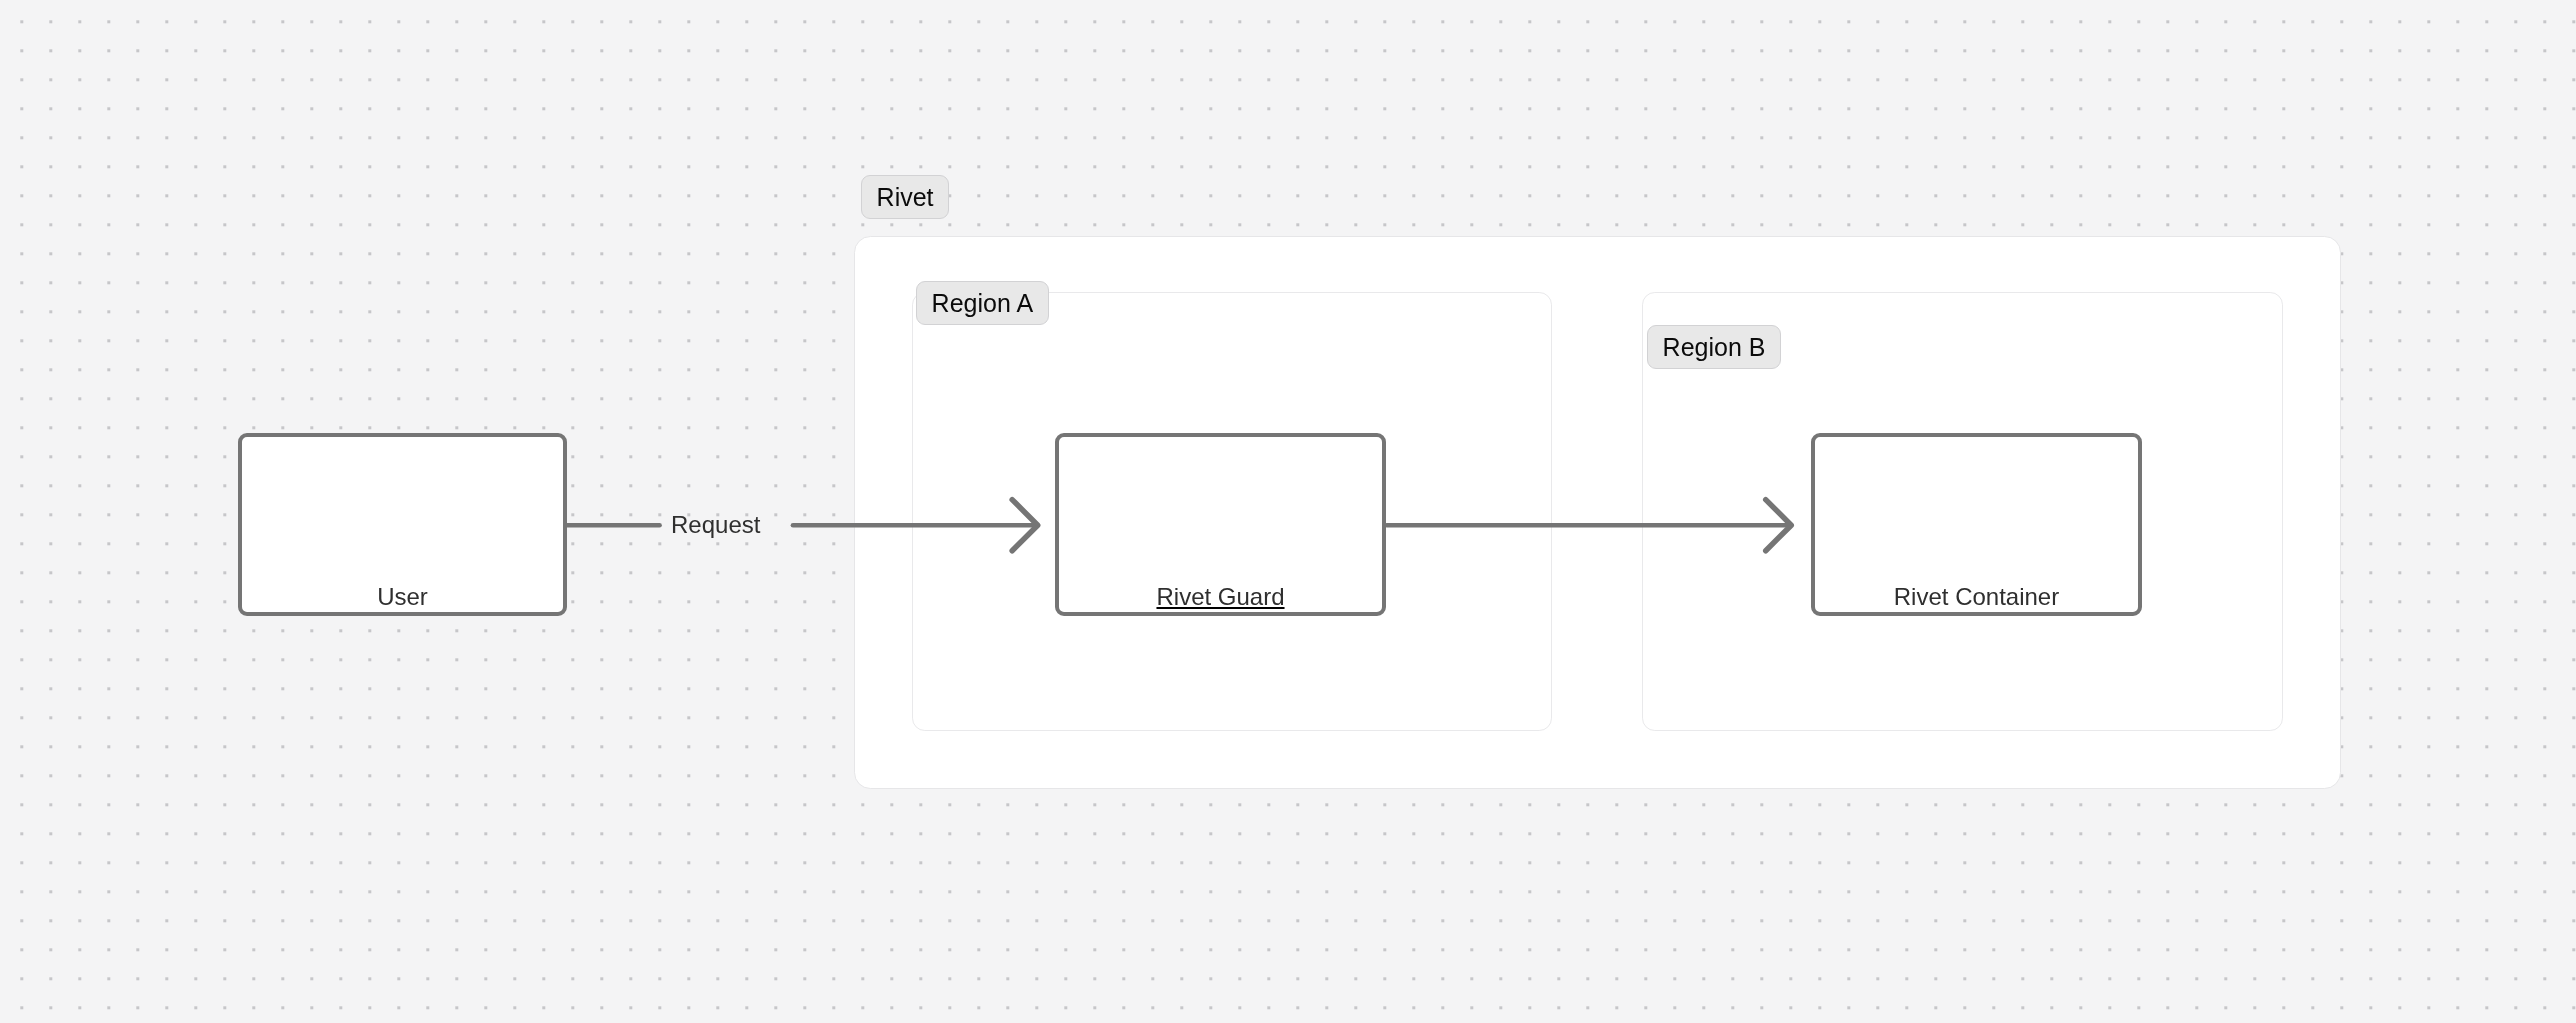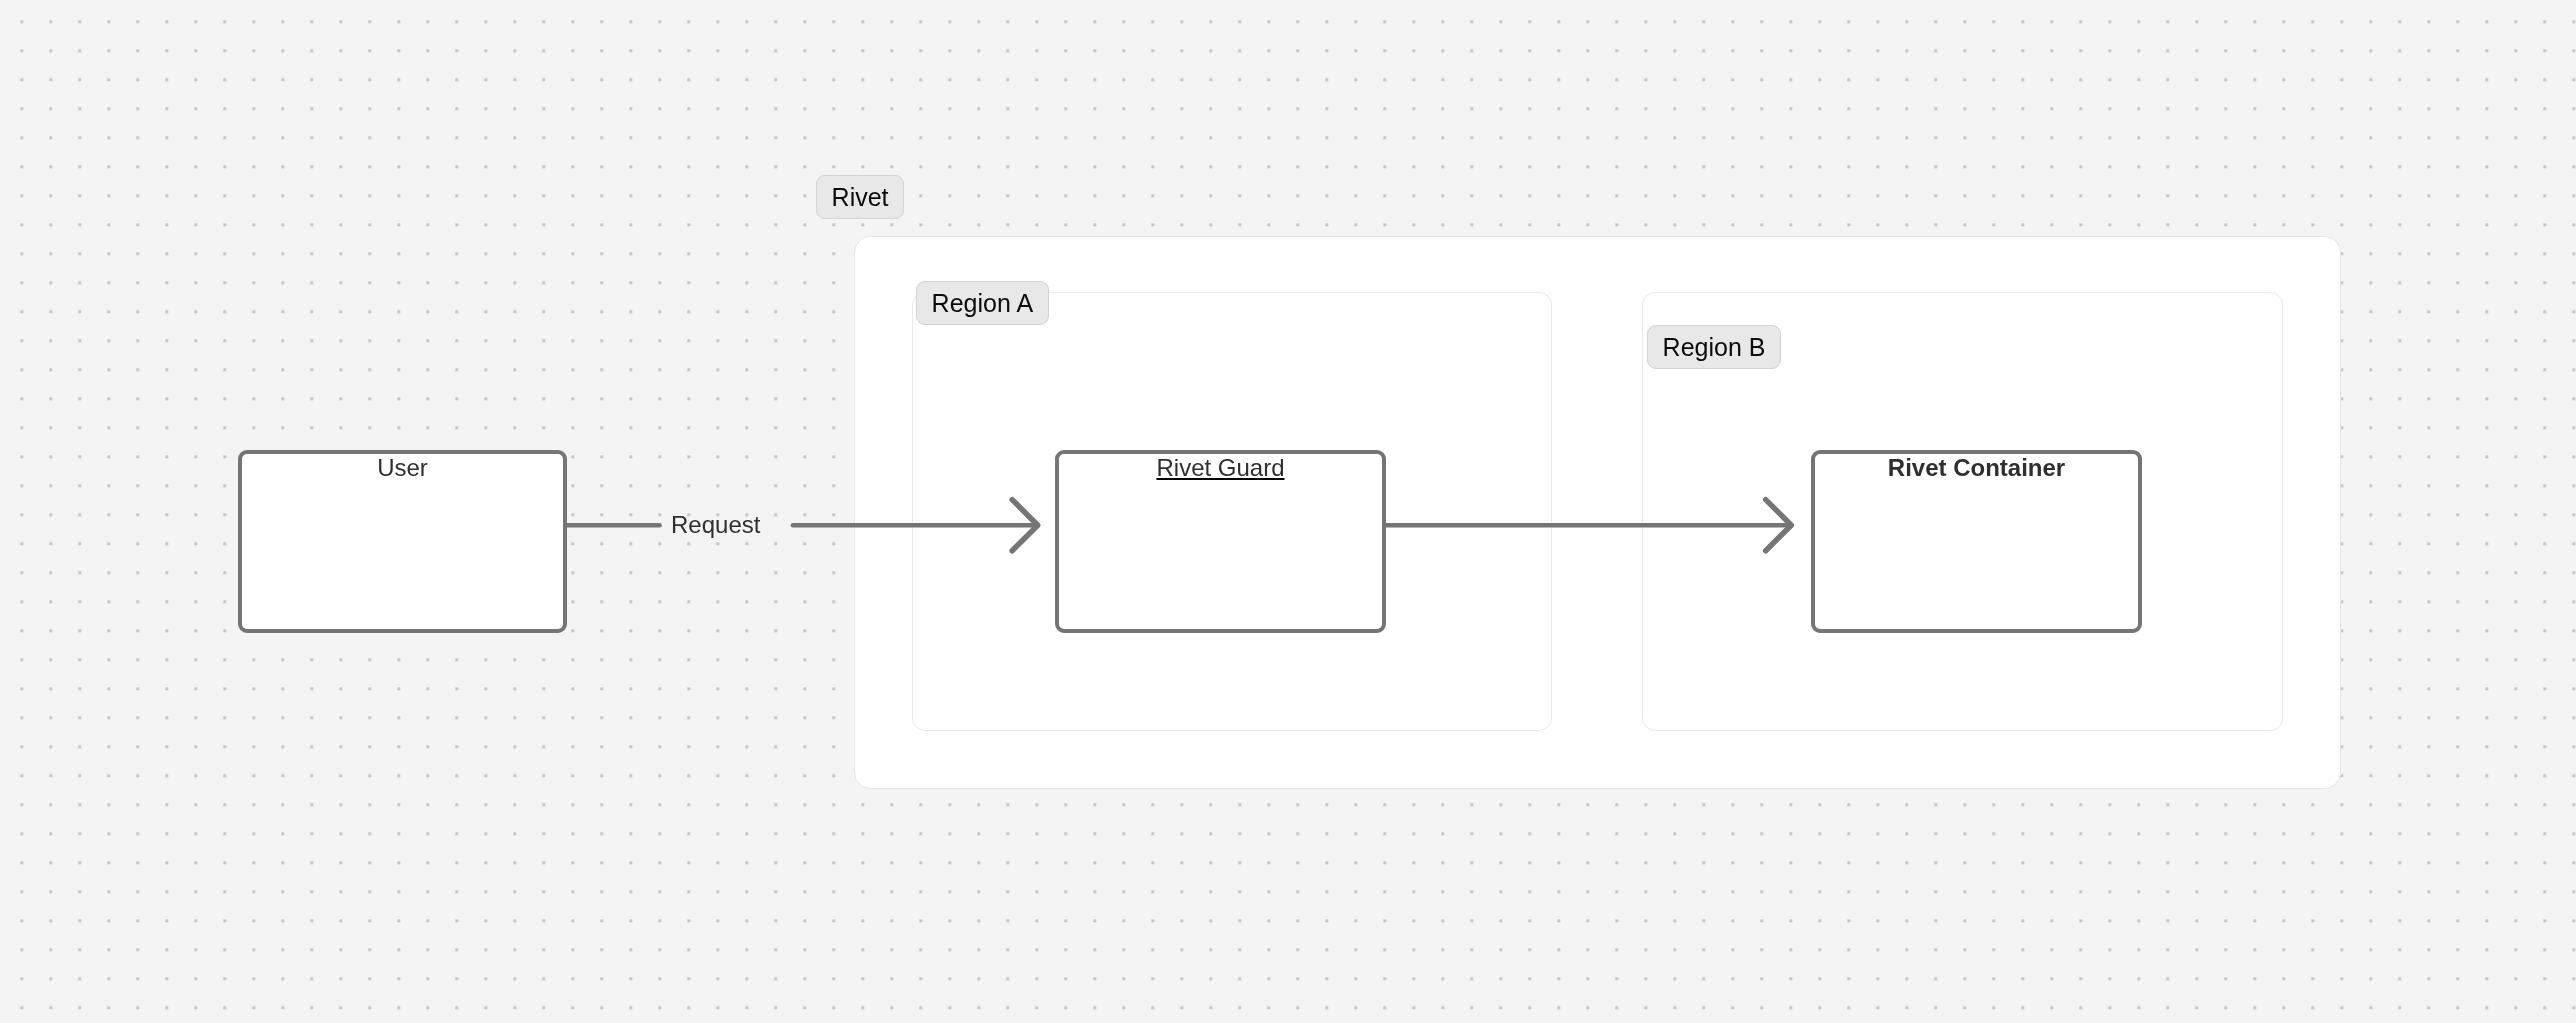--- a/index.html
+++ b/index.html
@@ -44,27 +44,26 @@
     padding:0 14.6px;
     height:44px;
     white-space:nowrap;
     z-index:6;
   }
 
   
   .node {
     position:absolute;
     display:flex;
-    align-items:flex-start;
+    align-items:flex-end;
     justify-content:center;
     background:#ffffff;
     border:4.6px solid #757575;
     border-radius:9px;
     z-index:5;
-    margin-top:17px;
   }
   .node-label {
     color:#2f2f2f;
     font-size:24px;
     line-height:1.2;
     white-space:nowrap;
     text-align:center;
   }
 
   
@@ -99,34 +98,34 @@
 
     <g>
       <line x1="1518" y1="575" x2="1955" y2="575" stroke="#757575" stroke-width="5" stroke-linecap="round"></line>
       <polyline points="1933,547 1961,575 1933,603" fill="none" stroke="#757575" stroke-width="6" stroke-linecap="round" stroke-linejoin="round"></polyline>
     </g>
   </svg>
 
   <div class="edge-label" style="left:671px; top:513px;">Request</div>
 
   <div class="group" style="left:854px; top:236px; width:1487px; height:553px;"></div>
-  <div class="badge" style="left:816px; top:175px;">Rivet</div>
+  <div class="badge" style="left:861px; top:175px;">Rivet</div>
 
   <div class="group inner" style="left:912px; top:292px; width:640px; height:439px;"></div>
   <div class="badge" style="left:916px; top:281px;">Region A</div>
 
   <div class="group inner" style="left:1642px; top:292px; width:641px; height:439px;"></div>
   <div class="badge" style="left:1647px; top:299px;margin-top:26px;">Region B</div>
 
   <div class="node" style="left:238px; top:433px; width:329px; height:183px;">
     <span class="node-label">User</span>
   </div>
 
   <div class="node" style="left:1055px; top:433px; width:331px; height:183px;text-decoration:underline;">
     <span class="node-label">Rivet Guard</span>
   </div>
 
-  <div class="node" style="left:1811px; top:433px; width:331px; height:183px;font-weight:bold;">
+  <div class="node" style="left:1811px; top:433px; width:331px; height:183px;">
     <span class="node-label">Rivet Container</span>
   </div>
 
 </div>
 
 
 </body></html>

